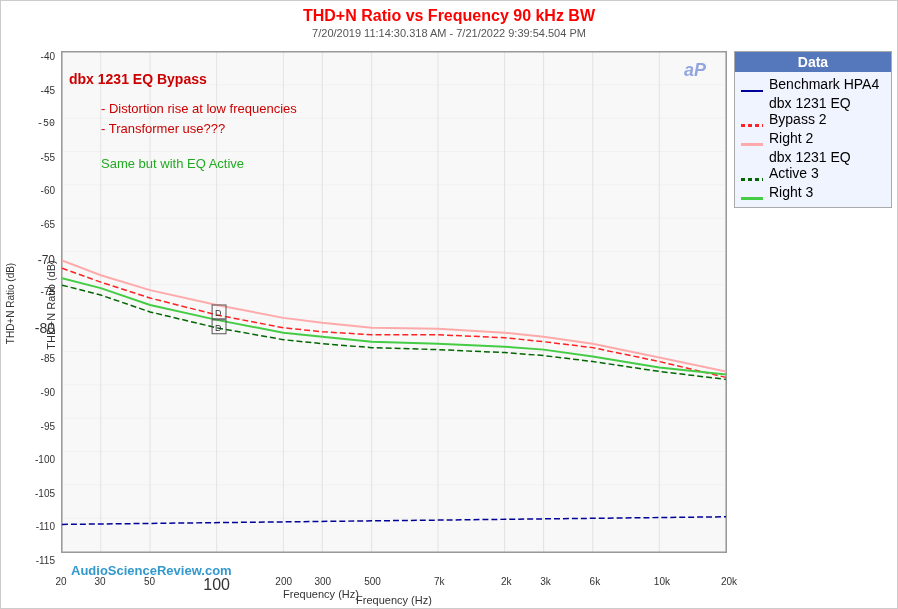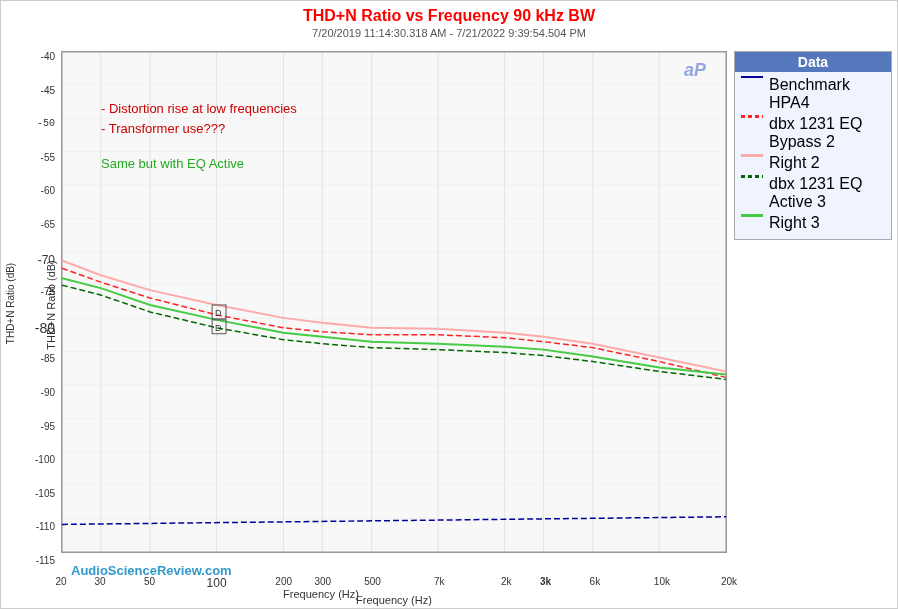--- a/index.html
+++ b/index.html
@@ -79,22 +79,22 @@
       text-align: center;
       font-size: 14px;
       font-weight: bold;
       color: #fff;
       background: #5577bb;
       margin: -4px -6px 4px -6px;
       padding: 2px 16px;
     }
     .legend-item {
       display: flex;
-      align-items: flex-start;
-      font-size: 16px;
+      align-items: flex-end;
+      font-size: 14px;
       margin-bottom: 3px;
     }
     .legend-color {
       width: 22px;
       height: 3px;
       margin-right: 6px;
       flex-shrink: 0;
     }
     .watermark {
       position: absolute;
@@ -187,44 +187,45 @@
     <span style="position:absolute; right:4px; top:436.8px; font-size:10px; color:#333;">-105</span>
     <span style="position:absolute; right:4px; top:470.4px; font-size:10px; color:#333;">-110</span>
     <span style="position:absolute; right:4px; top:504px; font-size:10px; color:#333;">-115</span>
   </div>
 
   <div style="position:absolute; left:60px; bottom:12px; right:170px; height:20px;">
 
     <span style="position:absolute; left:0px; font-size:10px; color:#333; transform:translateX(-50%);">20</span>
     <span style="position:absolute; left:39px; font-size:10px; color:#333; transform:translateX(-50%);">30</span>
     <span style="position:absolute; left:88.6px; font-size:10px; color:#333; transform:translateX(-50%);">50</span>
-    <span style="position:absolute; left:155.6px; font-size:12px; color:#333; transform:translateX(-50%);">100</span>
+    <span style="position:absolute; left:155.6px; font-size:16px; color:#333; transform:translateX(-50%);">100</span>
     <span style="position:absolute; left:222.7px; font-size:10px; color:#333; transform:translateX(-50%);">200</span>
     <span style="position:absolute; left:261.8px; font-size:10px; color:#333; transform:translateX(-50%);">300</span>
     <span style="position:absolute; left:311.5px; font-size:10px; color:#333; transform:translateX(-50%);">500</span>
     <span style="position:absolute; left:378.3px; font-size:10px; color:#333; transform:translateX(-50%);">7k</span>
     <span style="position:absolute; left:445.3px; font-size:10px; color:#333; transform:translateX(-50%);">2k</span>
-    <span style="position:absolute; left:484.5px; font-size:10px; color:#333; transform:translateX(-50%);font-weight:bold;">3k</span>
+    <span style="position:absolute; left:484.5px; font-size:10px; color:#333; transform:translateX(-50%);">3k</span>
     <span style="position:absolute; left:533.9px; font-size:10px; color:#333; transform:translateX(-50%);">6k</span>
     <span style="position:absolute; left:600.9px; font-size:10px; color:#333; transform:translateX(-50%);">10k</span>
     <span style="position:absolute; left:668px; font-size:10px; color:#333; transform:translateX(-50%);">20k</span>
   </div>
 
   <div style="position:absolute; bottom:2px; left:60px; right:170px; text-align:center; font-size:11px; color:#333;">Frequency (Hz)</div>
 
   <div style="position:absolute; left:3px; top:50px; height:504px; width:14px; display:flex; align-items:center; justify-content:center;">
     <span style="transform:rotate(-90deg); white-space:nowrap; font-size:10px; color:#333;">THD+N Ratio (dB)</span>
   </div>
 
   <div class="ap-logo">
     <svg width="35" height="25" viewBox="0 0 35 25">
       <text x="2" y="20" font-family="Arial" font-size="18" font-style="italic" font-weight="bold" fill="#4466cc" opacity="0.8">aP</text>
     </svg>
   </div>
 
+  <div style="position:absolute; left:68px; top:70px; color:#cc0000; font-size:14px; font-weight:bold;">dbx 1231 EQ Bypass</div>
   <div style="position:absolute; left:100px; top:100px; color:#cc0000; font-size:13px;">- Distortion rise at low frequencies</div>
   <div style="position:absolute; left:100px; top:120px; color:#cc0000; font-size:13px;text-align:center;">- Transformer use???</div>
   <div style="position:absolute; left:100px; top:155px; color:#22aa22; font-size:13px; font-weight:normal;">Same but with EQ Active</div>
 
   <div class="watermark">AudioScienceReview.com</div>
 
   <div class="legend">
     <div class="legend-title">Data</div>
     <div class="legend-item">
       <div class="legend-color" style="background:#000099; height:2px;"></div>

